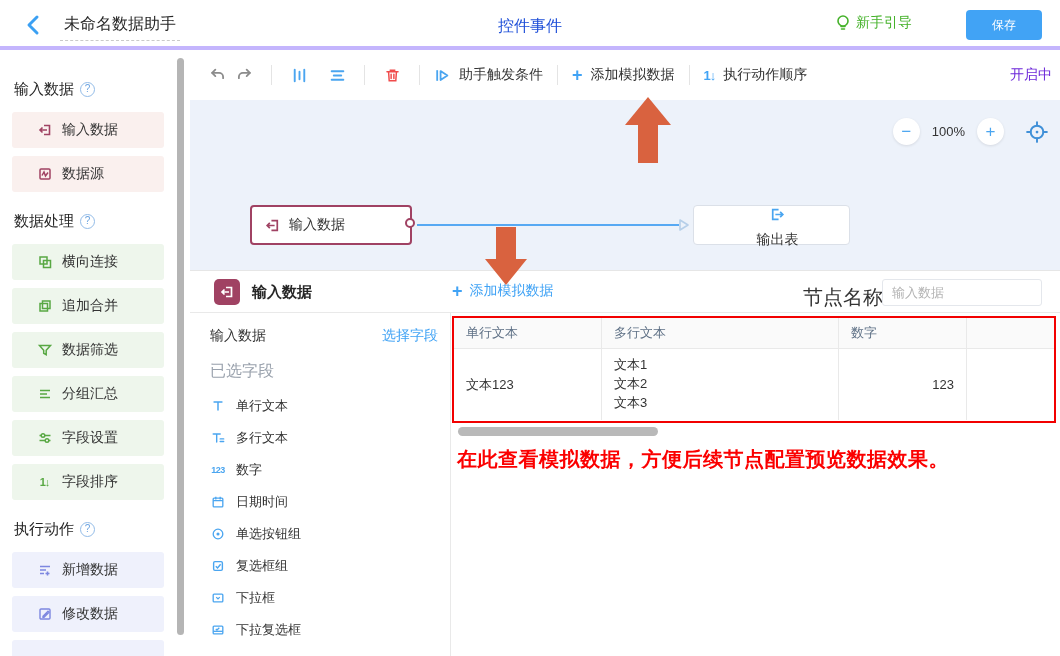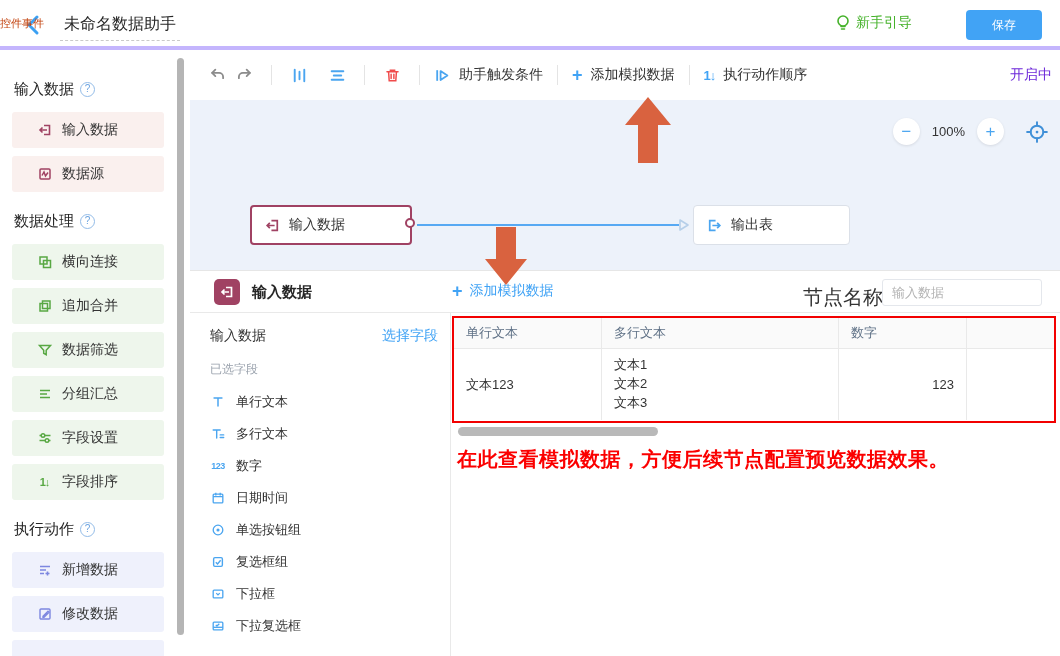--- a/index.html
+++ b/index.html
@@ -6,21 +6,21 @@
   body { background:#fff; }
   .app { position:relative; width:1060px; height:656px; overflow:hidden; background:#fff;
          font-family:"Liberation Sans","DejaVu Sans",sans-serif; color:#333; font-size:14px; }
 
   
   .header { position:absolute; top:0; left:0; right:0; height:50px; background:#fff;
             border-bottom:4px solid #c4b5fd; z-index:5; }
   .back-btn { position:absolute; left:22px; top:13px; width:24px; height:24px; cursor:pointer; }
   .app-title { position:absolute; left:60px; top:14px; font-size:16px; color:#262626;
                padding:0 4px 5px 4px; border-bottom:1px dashed #c9c9c9; }
-  .page-title { position:absolute; left:0; right:0; top:16px; font-size:11px; color:#c2410c; }
+  .page-title { position:absolute; left:0; right:0; top:16px; text-align:center; font-size:16px; color:#1d4ed8; }
   .guide { position:absolute; right:148px; top:14px; display:flex; align-items:center; gap:5px;
            color:#45b22a; font-size:14px; cursor:pointer; }
   .save-btn { position:absolute; right:18px; top:10px; width:76px; height:30px; background:#41a3f5;
               color:#fff; border:none; border-radius:4px; font-size:12px; cursor:pointer; }
 
   
   .sidebar { position:absolute; left:0; top:50px; width:190px; bottom:0; background:#fff;
              padding:28px 0 0 12px; overflow:hidden; }
   .side-sec { margin-bottom:18px; }
   .side-sec-title { display:flex; align-items:center; gap:6px; font-size:15px; color:#262626;
@@ -54,21 +54,21 @@
   .zoomctl { position:absolute; top:18px; right:12px; display:flex; align-items:center; gap:12px; }
   .zbtn { width:27px; height:27px; border-radius:50%; background:#fff; color:#4aa5f0; font-size:17px;
           display:flex; align-items:center; justify-content:center; box-shadow:0 1px 3px rgba(0,0,0,.10);
           cursor:pointer; }
   .zoom-label { font-size:13px; color:#333; margin:0 0; }
   .locate { margin-left:10px; cursor:pointer; display:flex; }
 
   .node { position:absolute; top:105px; height:40px; background:#fff; border-radius:4px;
           display:flex; align-items:center; gap:8px; padding-left:12px; font-size:14px; cursor:pointer; }
   .node-input  { left:60px;  width:162px; border:2px solid #a04263; }
-  .node-output { left:503px; width:157px; border:1px solid #dbe0e8; }
+  .node-output { left:503px; width:157px; border:1px solid #dbe0e8;flex-direction:column; }
   .edge { position:absolute; left:227px; top:124px; width:262px; height:2px; background:#57a9f3; }
   .edge-arrow { position:absolute; left:487px; top:117px; }
   .port { position:absolute; left:215px; top:118px; width:10px; height:10px; border-radius:50%;
           background:#fff; border:2px solid #a04263; z-index:2; }
 
   
   .hint-arrow { position:absolute; z-index:7; }
   .hint-arrow .head-up   { width:0; height:0; border-left:23px solid transparent; border-right:23px solid transparent;
                            border-bottom:28px solid #d9623f; }
   .hint-arrow .head-down { width:0; height:0; border-left:21px solid transparent; border-right:21px solid transparent;
@@ -88,21 +88,21 @@
                color:#41a3f5; font-size:14px; cursor:pointer; }
   .nn-label { position:absolute; left:613px; top:13px; font-size:20px; color:#333; }
   .nn-input { position:absolute; left:692px; top:8px; width:160px; height:27px; border:1px solid #e4e7ec;
               border-radius:3px; color:#b3b3b3; font-size:13px; padding:0 9px;
               font-family:"Liberation Sans","DejaVu Sans",sans-serif; }
 
   .fields-pane { position:absolute; top:42px; left:0; width:261px; bottom:0;
                  border-right:1px solid #e9e9e9; padding:14px 12px 0 20px; }
   .fp-head { display:flex; justify-content:space-between; align-items:center; font-size:14px; }
   .fp-link { color:#41a3f5; cursor:pointer; }
-  .fp-selected { color:#9aa2ad; font-size:12px; margin:16px 0 8px; }
+  .fp-selected { color:#9aa2ad; font-size:16px; margin:16px 0 8px; }
   .field-item { display:flex; align-items:center; gap:10px; height:32px; font-size:13px; color:#333;
                 cursor:pointer; }
   .fi { width:16px; height:16px; display:inline-flex; align-items:center; justify-content:center;
         color:#4aa5f0; flex:none; }
   .fi-123 { font-size:9px; font-weight:bold; letter-spacing:-0.5px; }
 
   .sim-table { position:absolute; left:262px; top:45px; width:604px; height:107px;
                border:2px solid #f20000; background:#fff; }
   .t-row { display:flex; }
   .t-head .t-cell { height:31px; background:#fafafa; color:#5f7186; font-size:13px;

